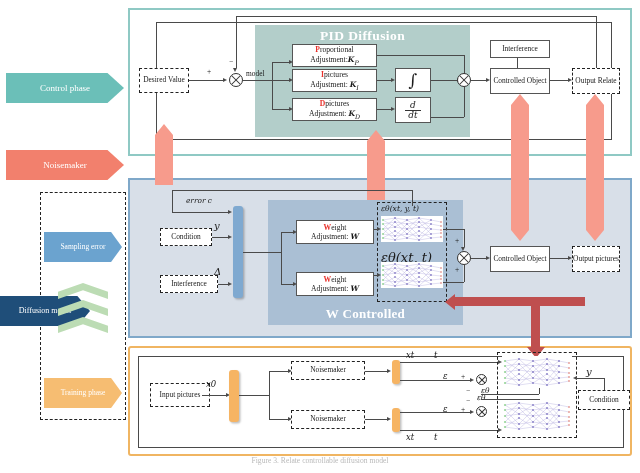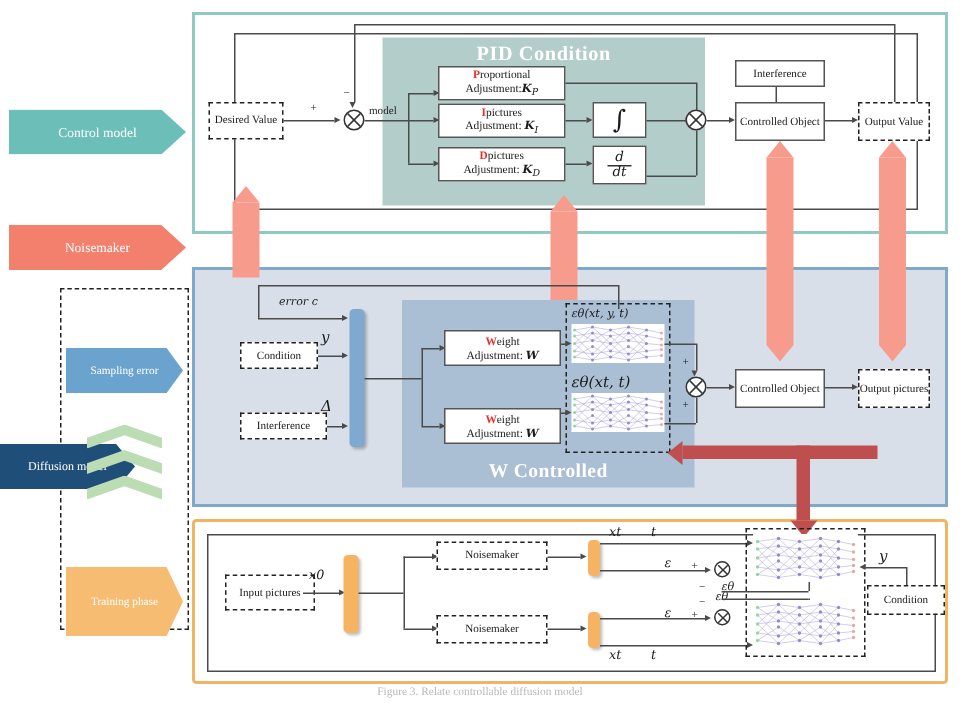--- a/index.html
+++ b/index.html
@@ -32,21 +32,21 @@
        display:flex;align-items:center;justify-content:center;text-align:center;}
 
   
   .ribbon{display:flex;align-items:center;justify-content:center;color:#fff;
           font-size:9px;height:30px;}
   .ribbon-r{clip-path:polygon(0 0,86% 0,100% 50%,86% 100%,0 100%);}
   #rib-control{left:6px;top:73px;width:118px;background:#6bbfb8;}
   #rib-connect{left:6px;top:150px;width:118px;background:#f2806d;}
   #rib-diff{left:0px;top:296px;width:90px;background:#1f4e79;font-size:8px;line-height:1.15;}
   #rib-sample{left:44px;top:232px;width:78px;height:30px;background:#6ba3cf;font-size:7.5px;line-height:1.15;}
-  #rib-train{left:44px;top:378px;width:78px;height:46px;background:#f6bd72;font-size:7.5px;line-height:1.15;}
+  #rib-train{left:44px;top:378px;width:78px;height:30px;background:#f6bd72;font-size:7.5px;line-height:1.15;}
   .dashcol{left:40px;top:192px;width:86px;height:228px;border:1.4px dashed #222;}
   .chev{position:absolute;left:58px;width:50px;height:16px;background:#bcdcb4;
         clip-path:polygon(50% 0,100% 55%,100% 100%,50% 45%,0 100%,0 55%);}
 
   
   .ln{background:#4a4a4a;}
   .lh{height:1px;}
   .lv{width:1px;}
   .ah{width:0;height:0;border-top:2.6px solid transparent;border-bottom:2.6px solid transparent;
       border-left:4.4px solid #4a4a4a;}
@@ -90,42 +90,42 @@
 <body>
 
 <div class="abs panel-control"></div>
 <div class="abs panel-sampling"></div>
 <div class="abs panel-training"></div>
 
 <div class="abs inner-frame pid-outer"></div>
 <div class="abs inner-frame train-outer"></div>
 
 <div class="abs ribbon ribbon-r" id="rib-control">
-  <span>Control model</span>
+  <span>Control phase</span>
 </div>
 <div class="abs ribbon ribbon-r" id="rib-connect">
   <span>Noisemaker</span>
 </div>
 
 <div class="abs dashcol"></div>
 <div class="abs ribbon ribbon-r" id="rib-diff">
   <span>Diffusion model</span>
 </div>
 <div class="abs ribbon ribbon-r" id="rib-sample">
   <span>Sampling error</span>
 </div>
 <div class="abs ribbon ribbon-r" id="rib-train">
   <span>Training phase</span>
 </div>
 <div class="chev" style="top:283px"></div>
 <div class="chev" style="top:300px"></div>
 <div class="chev" style="top:317px"></div>
 
 <div class="abs pid-box"></div>
-<div class="abs pid-title">PID Condition</div>
+<div class="abs pid-title">PID Diffusion</div>
 
 <div class="abs bx dash" style="left:139px;top:68px;width:50px;height:25px;">
   <span>Desired Value</span>
 </div>
 
 <div class="abs ln lh" style="left:189px;top:80px;width:34px;"></div>
 <div class="abs ah" style="left:223px;top:77.5px;"></div>
 <div class="abs lbl" style="left:207px;top:67px;">+</div>
 
 <div class="abs sum" style="left:229px;top:73px;width:14px;height:14px;"></div>
@@ -198,21 +198,21 @@
 <div class="abs ln lv" style="left:517px;top:58px;height:11px;"></div>
 <div class="abs ad" style="left:514.4px;top:69px;"></div>
 
 <div class="abs bx solid" style="left:490px;top:68px;width:60px;height:26px;">
   <span>Controlled Object</span>
 </div>
 <div class="abs ln lh" style="left:550px;top:80px;width:18px;"></div>
 <div class="abs ah" style="left:568px;top:77.5px;"></div>
 
 <div class="abs bx dash" style="left:572px;top:68px;width:48px;height:26px;">
-  <span>Output Value</span>
+  <span>Output Relate</span>
 </div>
 
 <div class="abs pink" style="left:155px;top:135px;width:18px;height:50px;"></div>
 <div class="abs pink-head-up" style="left:155px;top:124px;"></div>
 
 <div class="abs pink" style="left:367px;top:141px;width:18px;height:60px;"></div>
 <div class="abs pink-head-up" style="left:367px;top:130px;"></div>
 <div class="abs pink-head-dn" style="left:367px;top:201px;"></div>
 
 <div class="abs pink" style="left:511px;top:105px;width:18px;height:125px;"></div>
@@ -322,21 +322,21 @@
     <g fill="#e8a09a" opacity="0.9">
         <circle cx="60" cy="6" r="1"></circle>
         <circle cx="60" cy="10" r="1"></circle>
         <circle cx="60" cy="14" r="1"></circle>
         <circle cx="60" cy="17" r="1"></circle>
         <circle cx="60" cy="21" r="1"></circle>
       </g>
   </svg>
 </div>
 
-<div class="abs mth" style="left:381px;top:250px;font-size:10px;">εθ(xt, t)</div>
+<div class="abs mth" style="left:381px;top:250px;font-size:13px;">εθ(xt, t)</div>
 <div class="abs nn" style="left:381px;top:262px;width:62px;height:26px;">
   <svg width="62" height="26" viewBox="0 0 62 26">
     <g stroke="#9a92d4" stroke-width="0.35" opacity="0.85" fill="none">
       <path d="M2 4 L14 2 L26 4 L38 2 L50 4 L60 6"></path>
         <path d="M2 8 L14 6 L26 8 L38 6 L50 8 L60 10"></path>
       <path d="M2 13 L14 11 L26 13 L38 11 L50 13 L60 14"></path>
         <path d="M2 18 L14 20 L26 18 L38 20 L50 18 L60 17"></path>
       <path d="M2 22 L14 24 L26 22 L38 24 L50 22 L60 21"></path>
       <path d="M2 4 L14 11 L26 4 L38 11 L50 4"></path>
         <path d="M2 22 L14 15 L26 22 L38 15 L50 22"></path>

